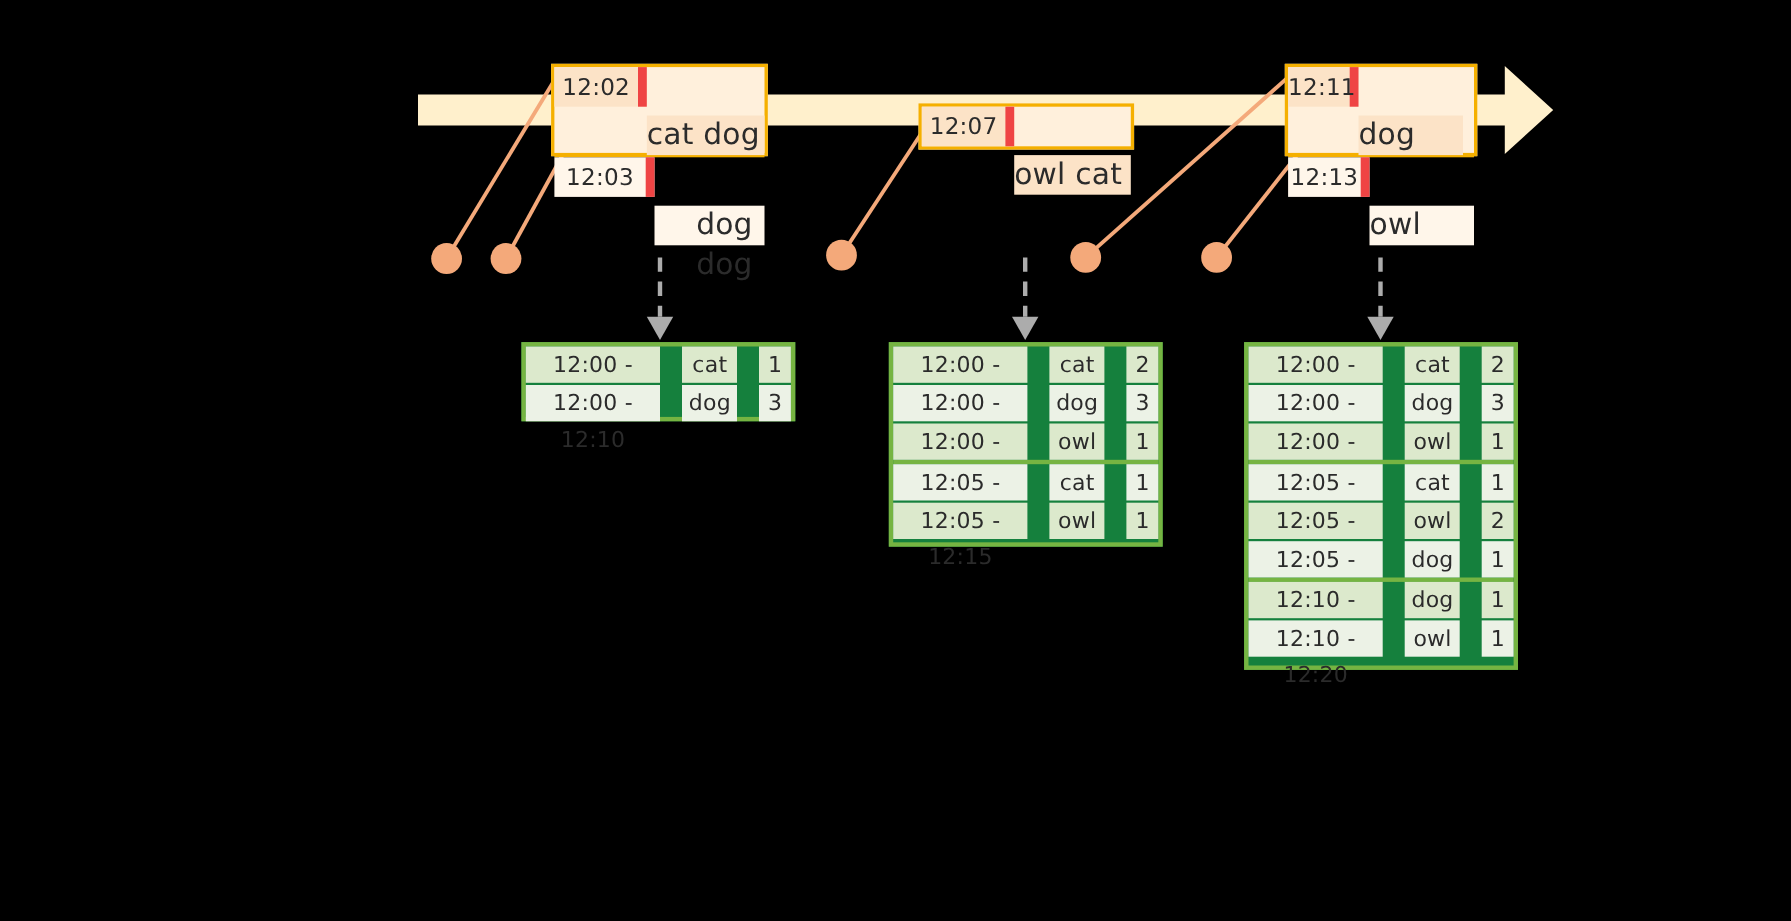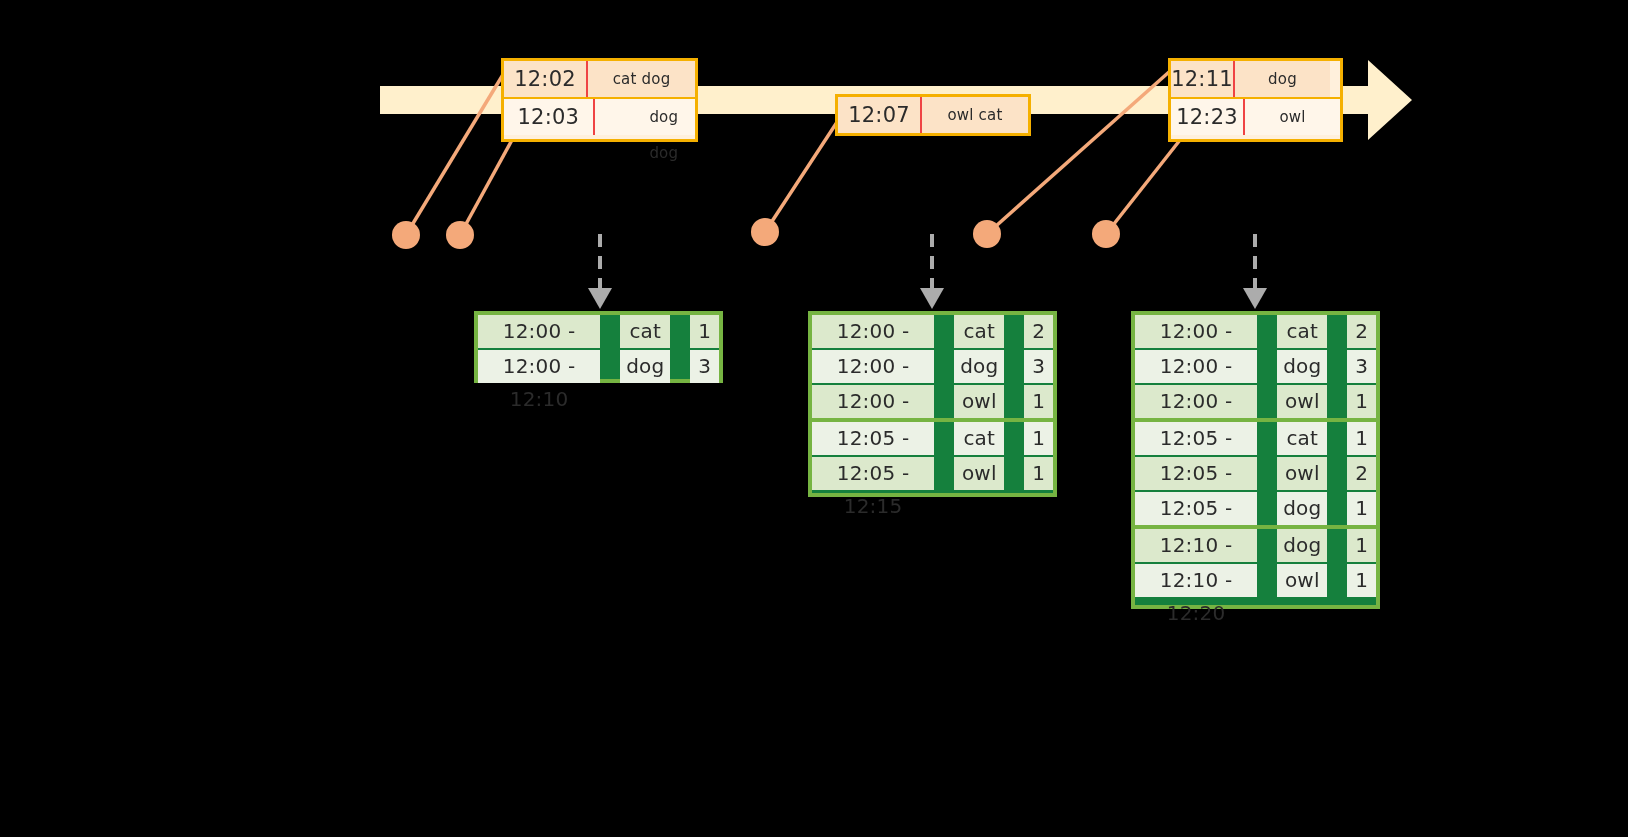--- a/index.html
+++ b/index.html
@@ -38,36 +38,37 @@
   }
   .evt-row {
     display: flex;
     box-sizing: border-box;
   }
   .evt-row + .evt-row {
     border-top: 2px solid #F5B000;
   }
   .evt-row .cell-time {
     box-sizing: border-box;
-    border-right: 2px solid #ef4444;
+    border-right: 8px solid #ef4444;
     text-align: center;
     color: #2b2b2b;
     font-size: 21px;
     line-height: 36px;
     height: 36px;
     letter-spacing: 0.2px;
   }
   .evt-row .cell-words {
     box-sizing: border-box;
-    text-align: center;
+    text-align: left;
     color: #2b2b2b;
-    font-size: 15px;
+    font-size: 27px;
     line-height: 36px;
     height: 36px;
     letter-spacing: 0.2px;
+    margin-top: 44px;
   }
   .shade-a { background: #FCE3C7; }
   .shade-b { background: #FFF6EA; }
 
   
   .gtable {
     position: absolute;
     border: 4px solid #76B442;
     box-sizing: border-box;
     background: #15803d;
@@ -153,21 +154,21 @@
       <div class="cell-words shade-a" style="width:106px;">owl cat</div>
     </div>
   </div>
 
   <div class="evt-group" style="left:1168px; top:58px; width:175px; height:84px;">
     <div class="evt-row">
       <div class="cell-time shade-a" style="width:64px;">12:11</div>
       <div class="cell-words shade-a" style="width:95px;">dog</div>
     </div>
     <div class="evt-row">
-      <div class="cell-time shade-b" style="width:74px;">12:23</div>
+      <div class="cell-time shade-b" style="width:74px;">12:13</div>
       <div class="cell-words shade-b" style="width:95px;">owl</div>
     </div>
   </div>
 
   <div class="gtable" style="left:474px; top:311px; width:249px; height:72px;">
     <div class="grow">
       <div class="gcell gshade-a" style="width:141px;">12:00 - 12:10</div>
       <div class="gcell gshade-a" style="width:58px;">cat</div>
       <div class="gcell gshade-a" style="width:33px;">1</div>
     </div>

